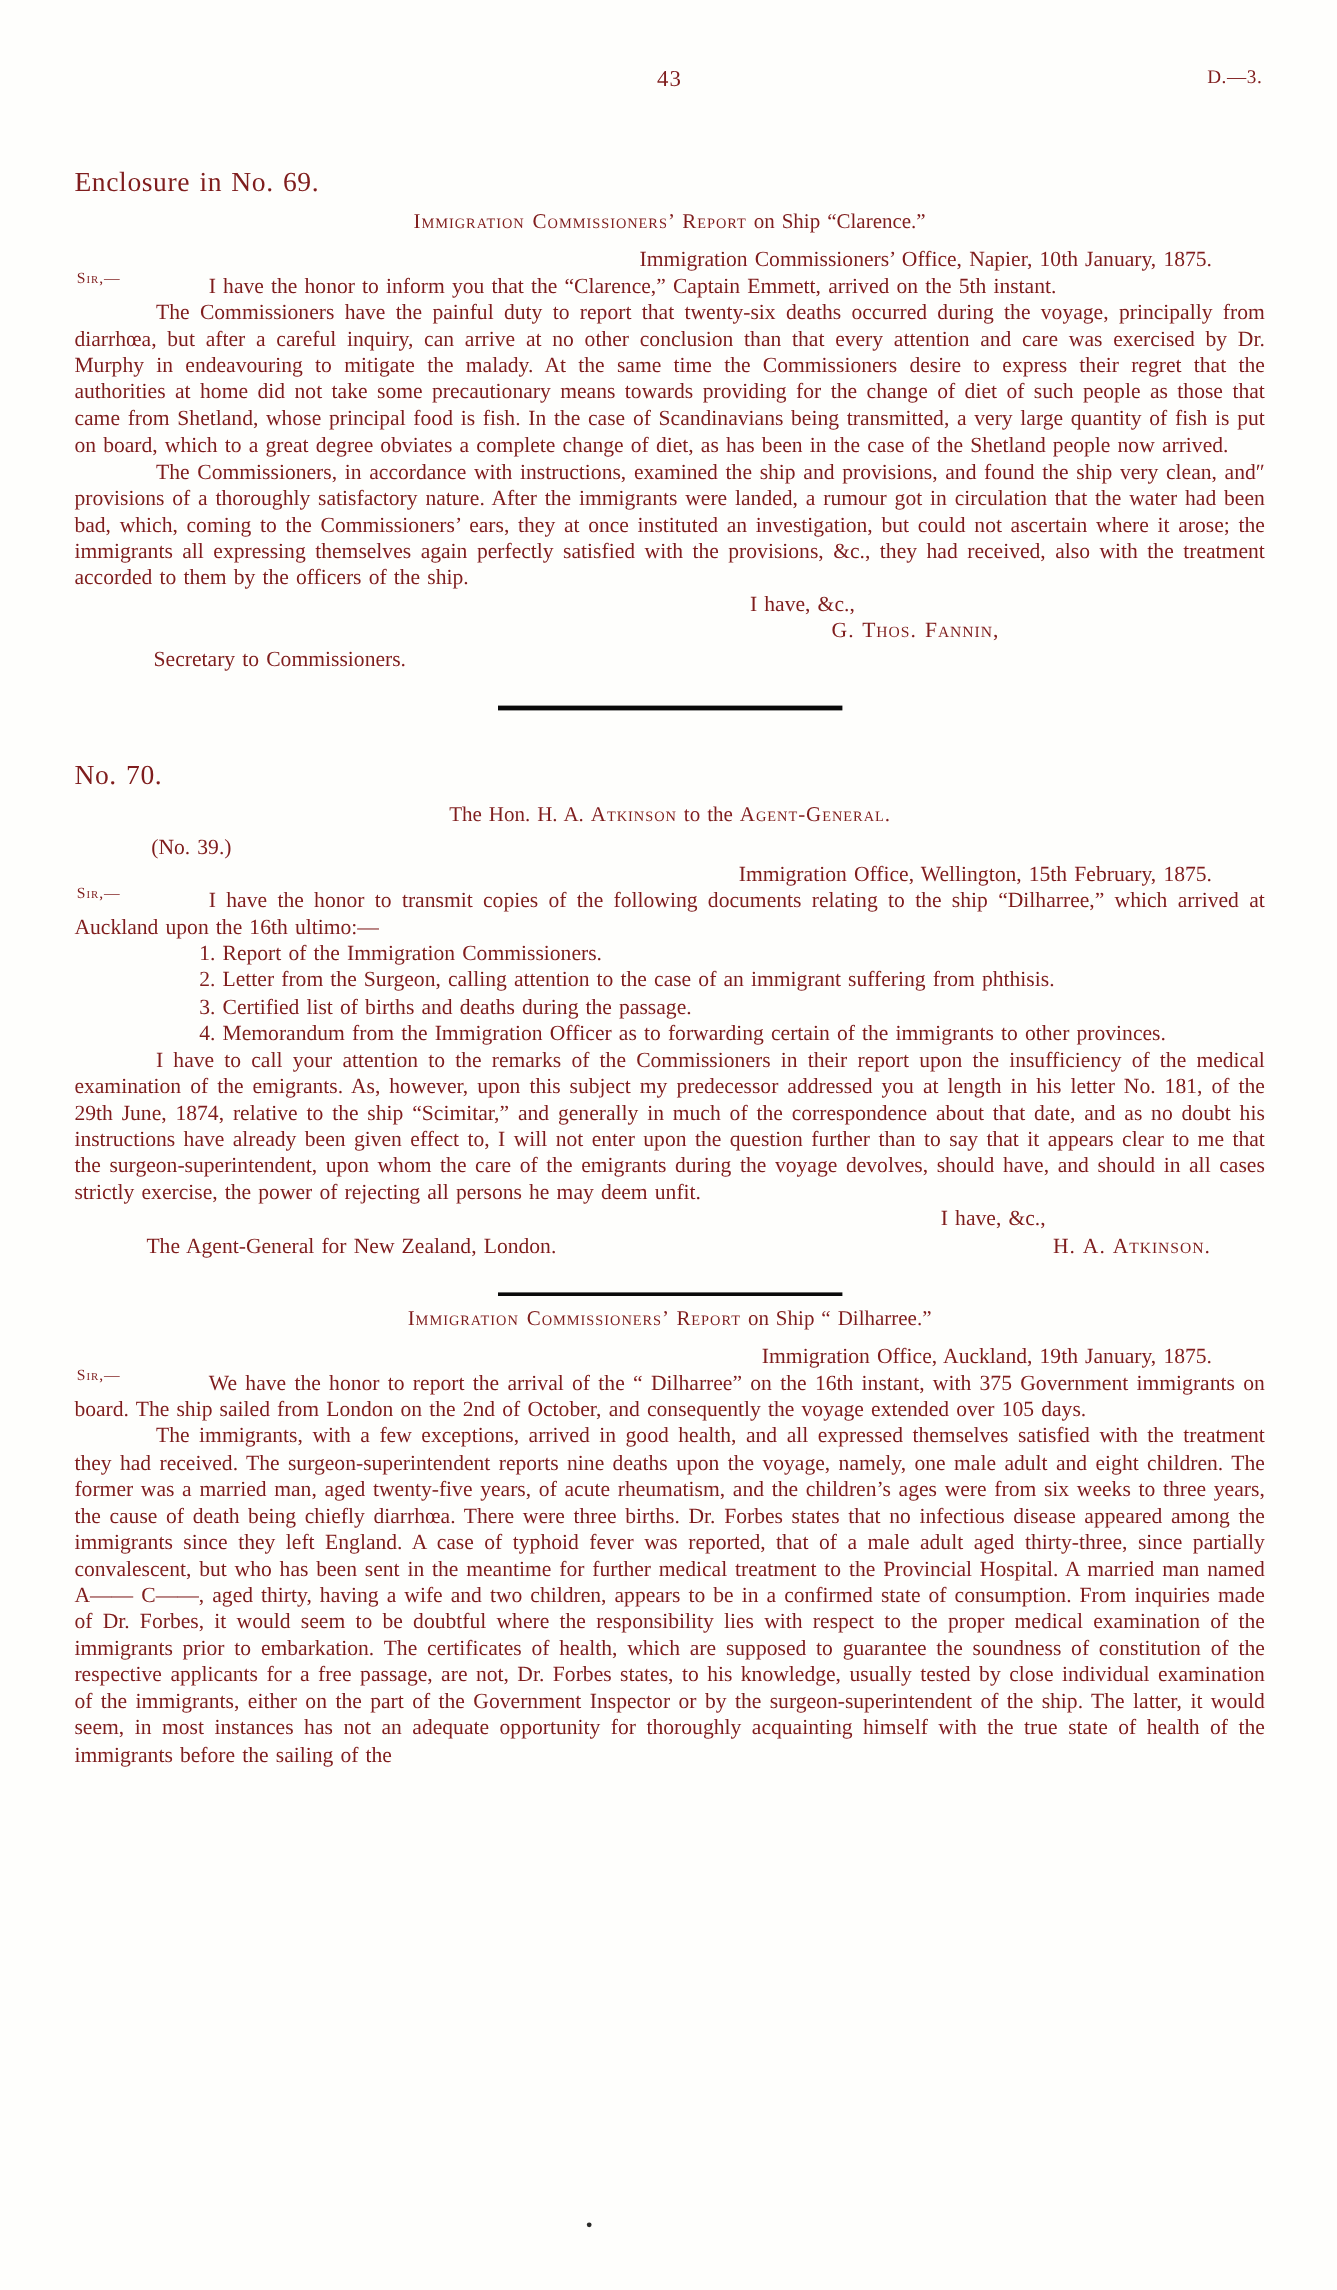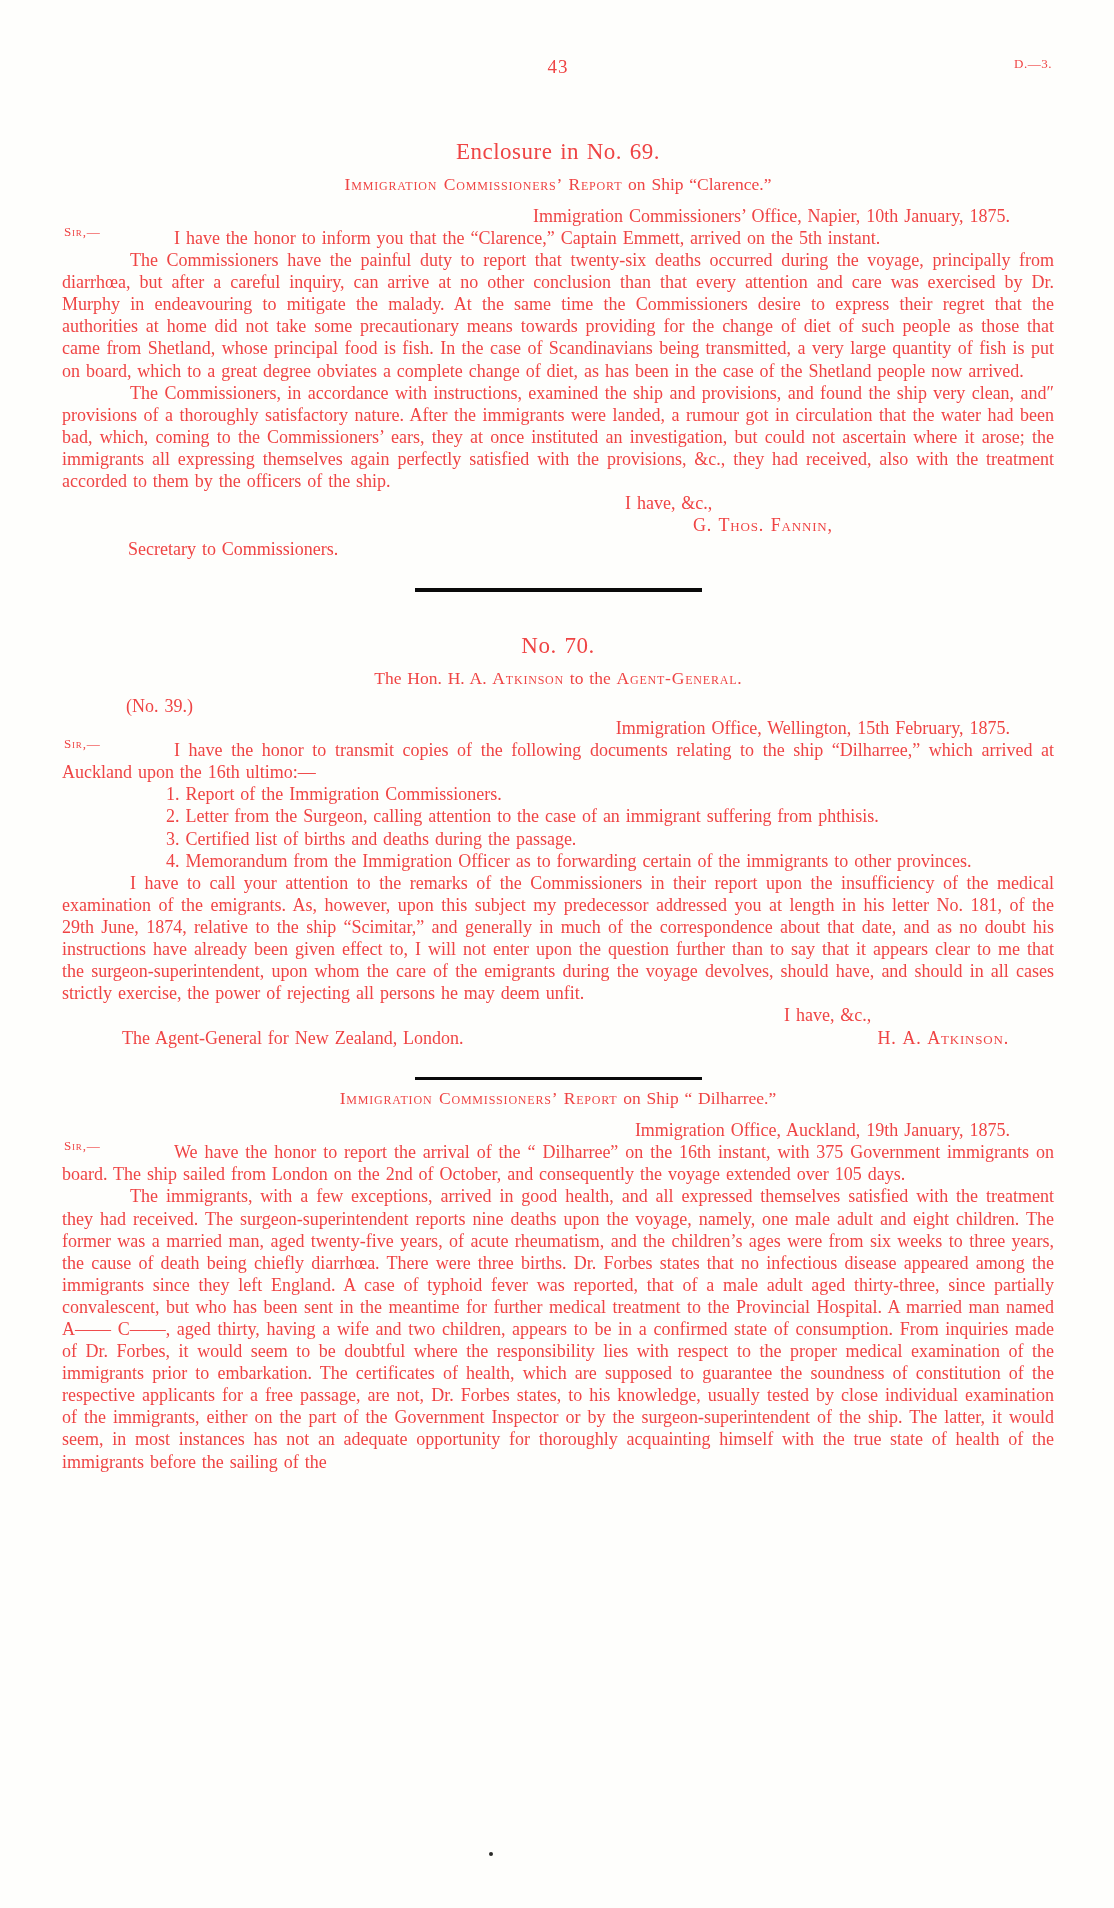--- a/index.html
+++ b/index.html
@@ -1,32 +1,32 @@
 <!DOCTYPE html>
 <html><head>
 <meta charset="utf-8">
 <style>
   html,body{margin:0;padding:0;background:#e8e8e4;}
   .page{
     position:relative;
     width:1114px;height:1908px;
     margin:0 auto;
     background:#fefefc;
-    color:#ef4444;
+    color:#7f1d1d;
     font-family:"Liberation Serif","DejaVu Serif",serif;
     box-sizing:border-box;
     padding:56px 60px 0 62px;
     overflow:hidden;
     word-spacing:0.09em;
   }
   .pagehead{position:relative;height:26px;}
   .pageno{text-align:center;font-size:19px;letter-spacing:1px;}
-  .docref{position:absolute;right:2px;top:0;font-size:13px;letter-spacing:0.5px;margin-left:27px;}
+  .docref{position:absolute;right:2px;top:0;font-size:16px;letter-spacing:0.5px;margin-left:27px;}
   .enc-heading{
-    margin:0;text-align:center;font-weight:400;
+    margin:0;font-weight:400;
     font-size:23px;line-height:28px;letter-spacing:0.5px;
   }
   .h1-69{margin-top:56px;}
   .subtitle{margin:8px 0 0 0;text-align:center;font-size:17.5px;line-height:20px;}
   .sc{font-variant:small-caps;letter-spacing:0.8px;}
   .sal-row{position:relative;margin-top:11px;height:22px;font-size:18px;line-height:22px;}
   .salutation{position:absolute;left:2px;top:16px;font-size:13px;}
   .dateline{text-align:right;padding-right:44px;}
   .body{
     margin:0;font-size:18px;line-height:22.1px;text-align:justify;

